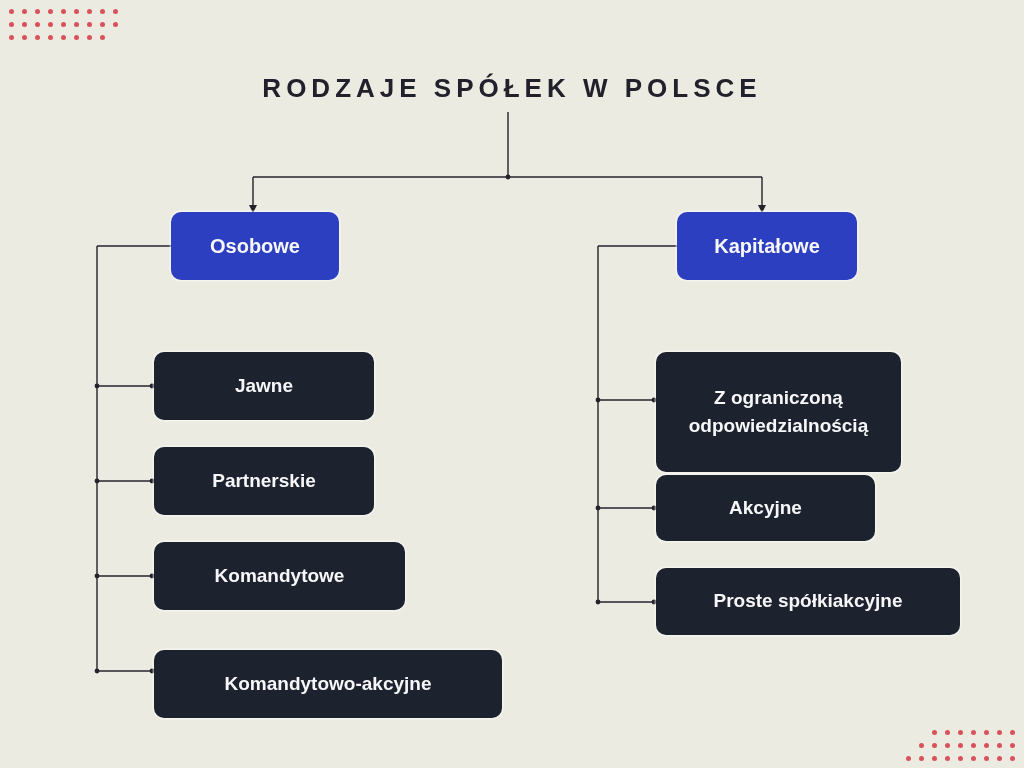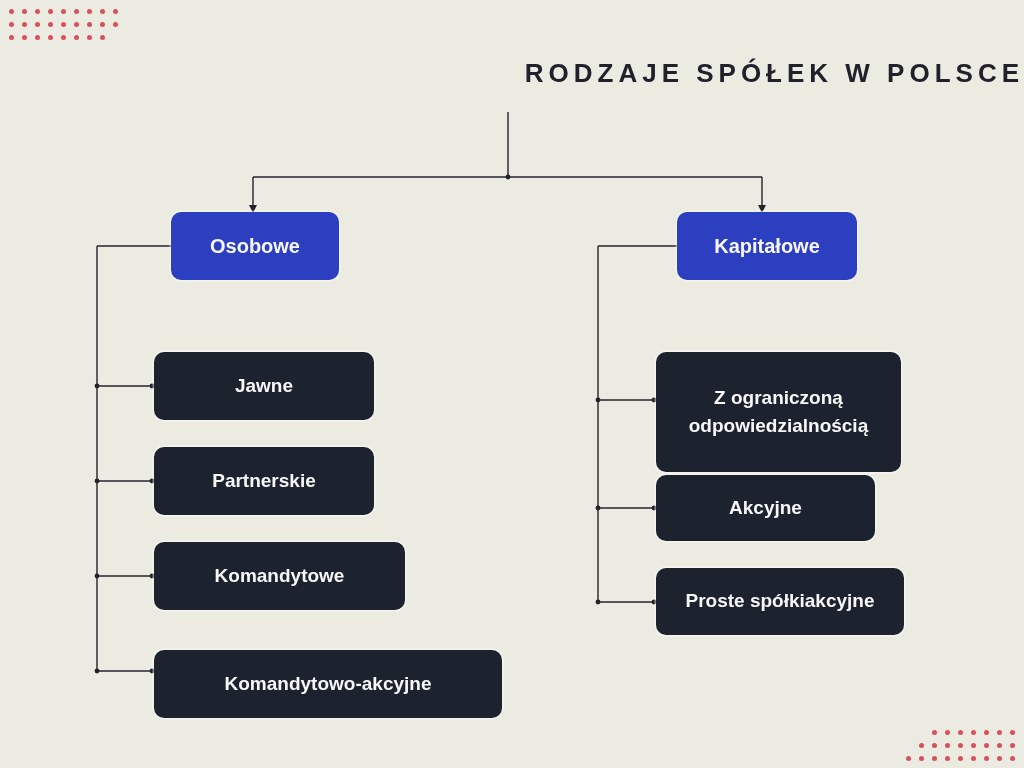--- a/index.html
+++ b/index.html
@@ -19,22 +19,22 @@
   .canvas{
     position:relative;
     width:1024px;
     height:768px;
     background:var(--background);
     overflow:hidden;
   }
   .title{
     position:absolute;
     left:0; right:0; top:58px;
-    margin:0;
-    text-align:right;
+    margin:15px;
+    text-align:center;
     font-size:26px;
     font-weight:800;
     letter-spacing:5px;
     color:var(--title-text);
   }
   .connectors{
     position:absolute;
     left:0; top:0;
     width:1024px; height:768px;
     pointer-events:none;
@@ -76,21 +76,21 @@
   }
   
   .n-osobowe      {left:171px; top:212px; width:168px; height:68px;}
   .n-kapitalowe   {left:677px; top:212px; width:180px; height:68px;}
   .n-jawne        {left:154px; top:352px; width:220px; height:68px;}
   .n-partnerskie  {left:154px; top:447px; width:220px; height:68px;}
   .n-komandytowe  {left:154px; top:542px; width:251px; height:68px;}
   .n-kom-akcyjne  {left:154px; top:650px; width:348px; height:68px;}
   .n-zoo          {left:656px; top:352px; width:245px; height:120px;}
   .n-akcyjne      {left:656px; top:475px; width:219px; height:66px;}
-  .n-proste       {left:656px; top:568px; width:248px; height:67px;}
+  .n-proste       {left:656px; top:568px; width:304px; height:67px;}
   
   .dots{
     position:absolute;
     display:flex;
     flex-direction:column;
     gap:8px;
   }
   .dots.top-left{left:9px; top:9px; align-items:flex-start;}
   .dots.bottom-right{right:9px; bottom:7px; align-items:flex-end;}
   .dot-row{display:flex; gap:8px;}

